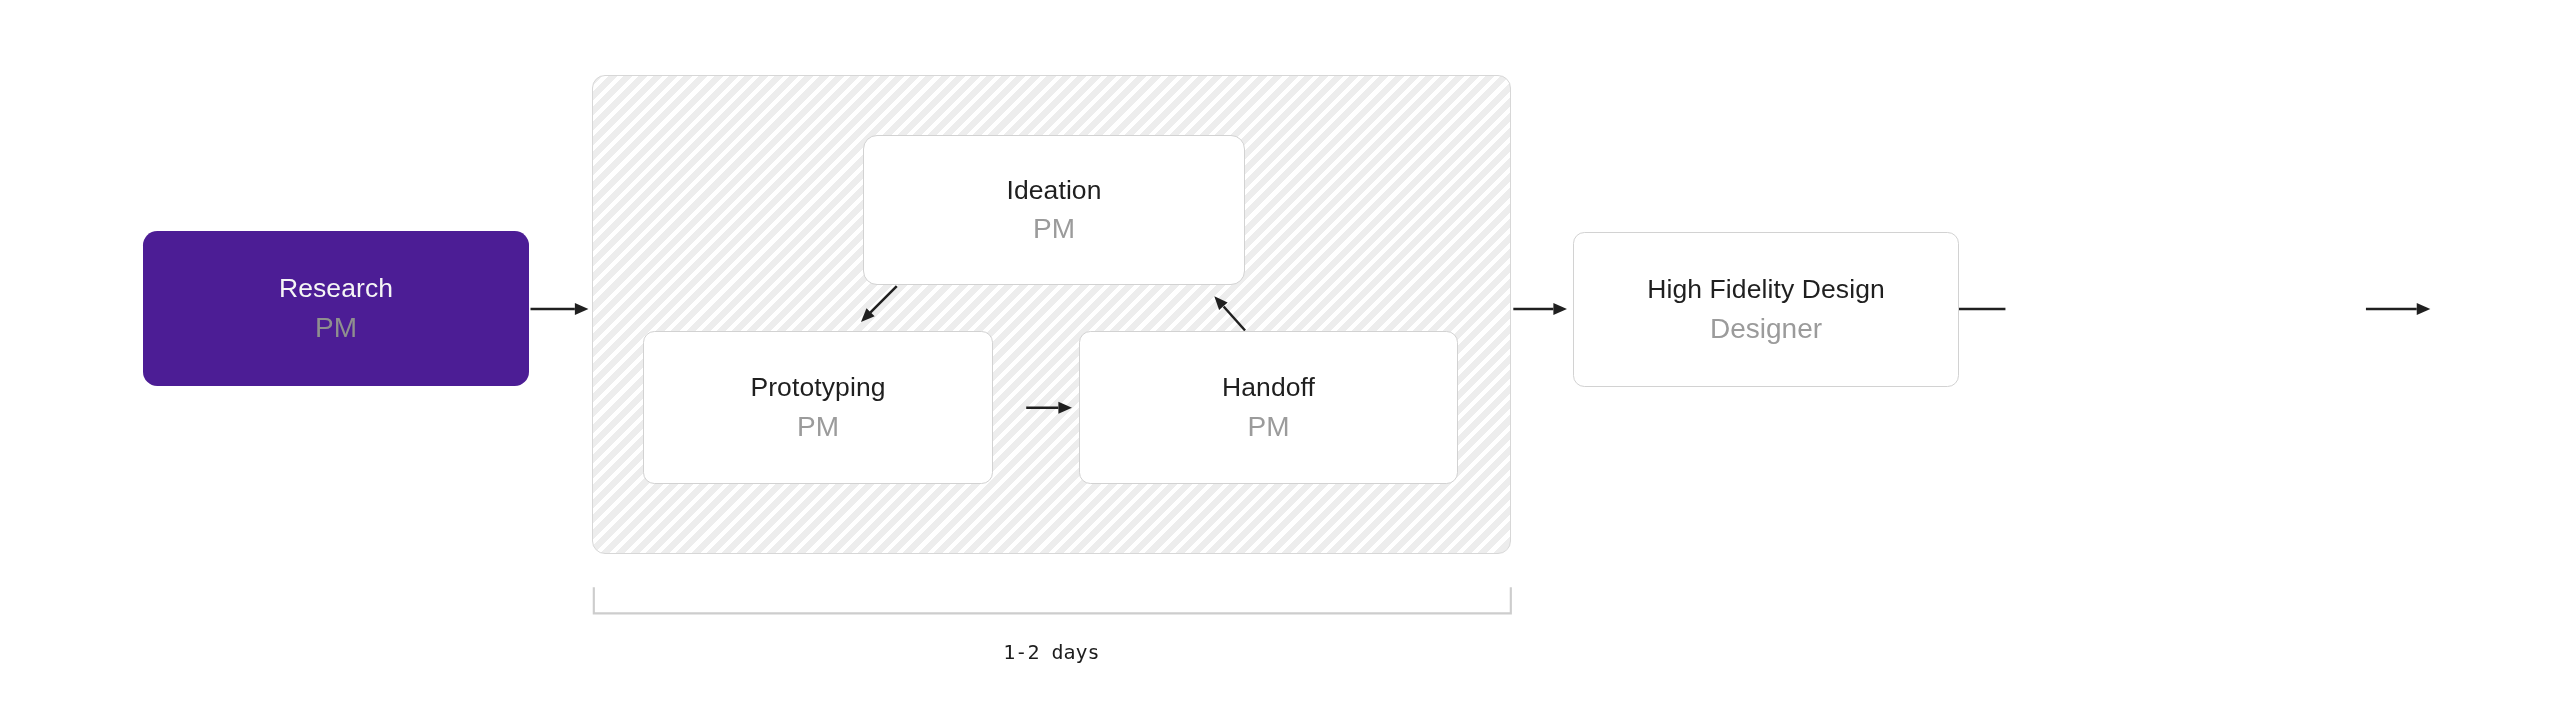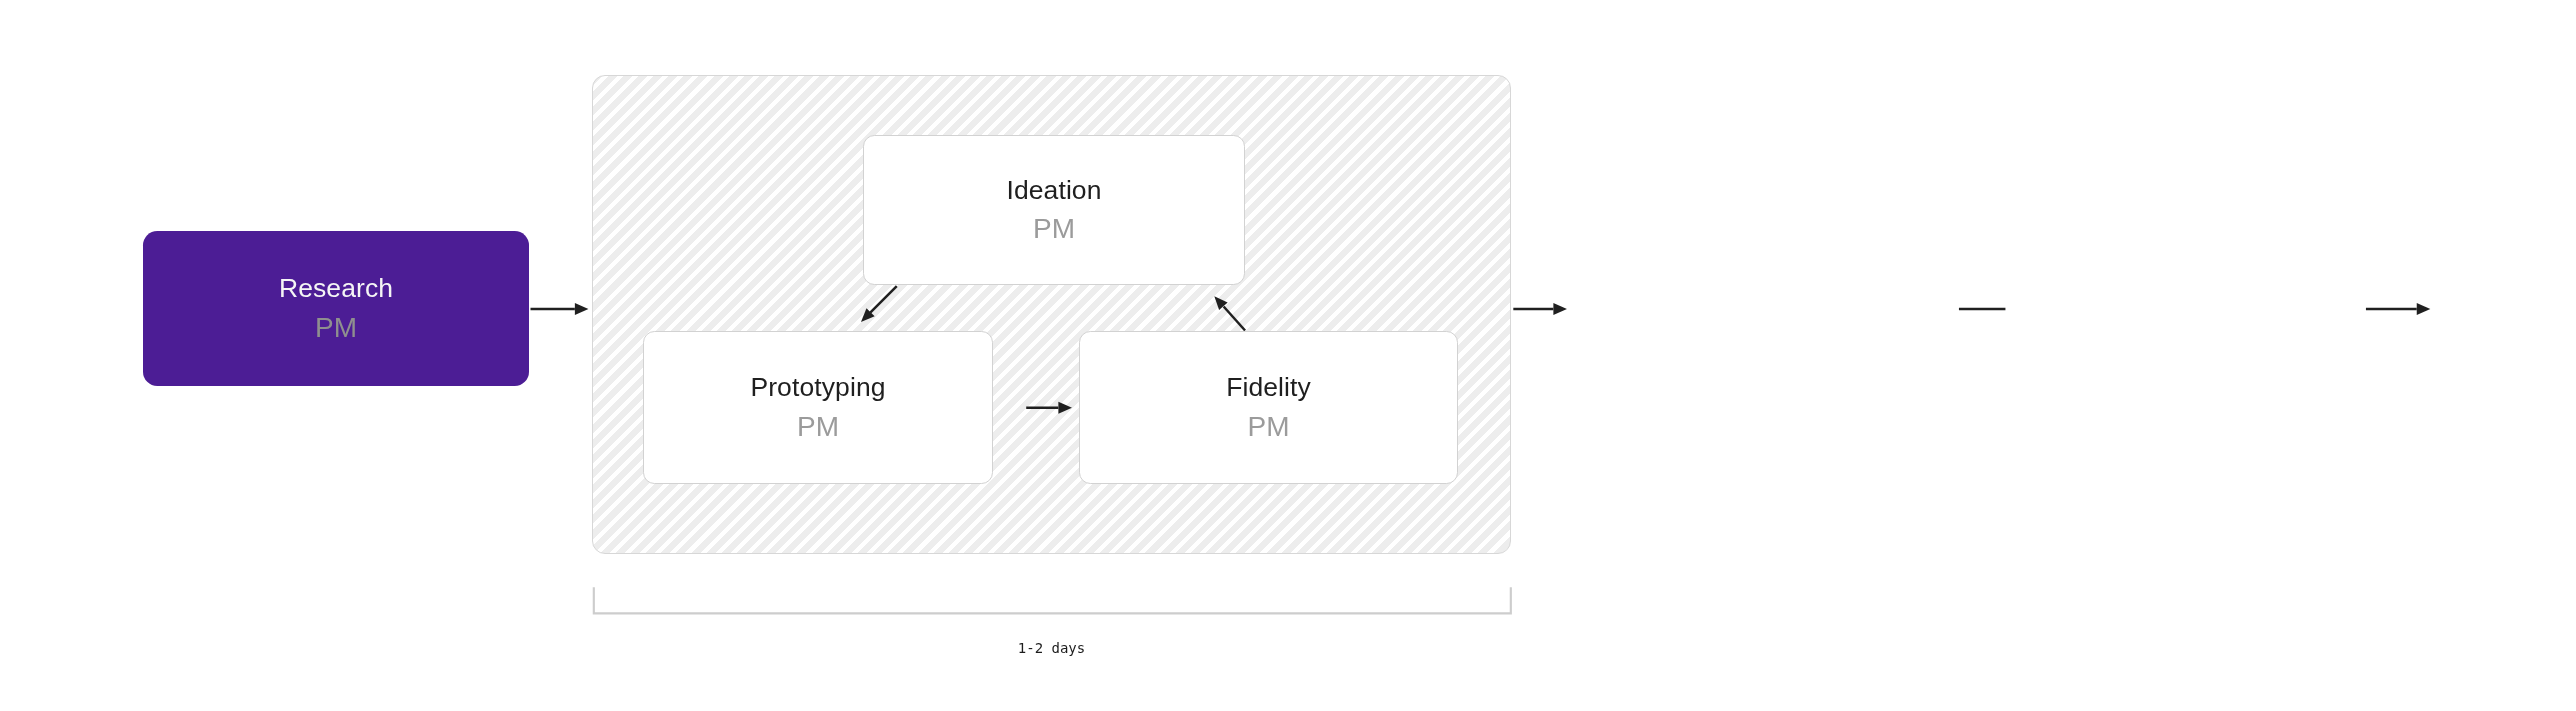--- a/index.html
+++ b/index.html
@@ -17,33 +17,33 @@
   .node{
     position:absolute;display:flex;flex-direction:column;align-items:center;justify-content:center;
     gap:9.3px;background:#ffffff;border:1.8px solid #d2d2d2;border-radius:11.4px;
     box-sizing:border-box;z-index:3;
   }
   .node .title{font-size:26.5px;font-weight:500;color:#1f1f1f;line-height:1.15;letter-spacing:0.1px;}
   .node .sub{font-size:28px;font-weight:400;color:#9b9b9b;line-height:1.1;}
   #node-research{left:143px;top:231px;width:386px;height:155px;background:#4c1d95;border:none;border-radius:14.3px;}
   #node-research .title{color:#f5f5f5;}
   #node-research .sub{color:#8f8f8f;}
-  #node-ideation{left:863px;top:135px;width:382px;height:150px;}
+  #node-ideation{left:863px;top:135px;width:382px;height:150px;border-radius:14px;}
   #node-prototyping{left:643px;top:331px;width:350px;height:153px;}
   #node-testing{left:1079px;top:331px;width:379px;height:153px;}
   #node-hfd{left:1573px;top:232px;width:386px;height:155px;}
   .pill{
     position:absolute;left:2005px;top:286px;width:358px;height:47px;z-index:3;
     box-sizing:border-box;background:#ffffff;border:2.1px solid #c7c7c7;border-radius:23.6px;
     display:flex;align-items:center;justify-content:center;
     font-family:"DejaVu Sans Mono", monospace;font-size:26.5px;color:#171717;white-space:nowrap;
   }
   .duration-label{
     position:absolute;left:592px;top:640px;width:919px;text-align:center;z-index:3;
-    font-family:"DejaVu Sans Mono", monospace;font-size:14px;color:#1d1d1d;
+    font-family:"DejaVu Sans Mono", monospace;font-size:20px;color:#1d1d1d;
   }
   .edge{stroke:#202020;stroke-width:3.5;fill:none;}
   .edge-head{fill:#202020;stroke:none;}
   .bracket{stroke:#cdcdcd;stroke-width:3;fill:none;}
 </style>
 </head>
 <body>
 
 <div id="canvas">
 
@@ -89,22 +89,26 @@
     <span class="title">Ideation</span>
     <span class="sub">PM</span>
   </div>
 
   <div class="node" id="node-prototyping">
     <span class="title">Prototyping</span>
     <span class="sub">PM</span>
   </div>
 
   <div class="node" id="node-testing">
-    <span class="title">Fidelity</span>
+    <span class="title">Handoff</span>
     <span class="sub">PM</span>
   </div>
 
+  <div class="node" id="node-hfd">
+    <span class="title">High Fidelity Design</span>
+    <span class="sub">Designer</span>
+  </div>
 
 
   <div class="duration-label">1-2 days</div>
 
 </div>
 
 
 </body></html>

